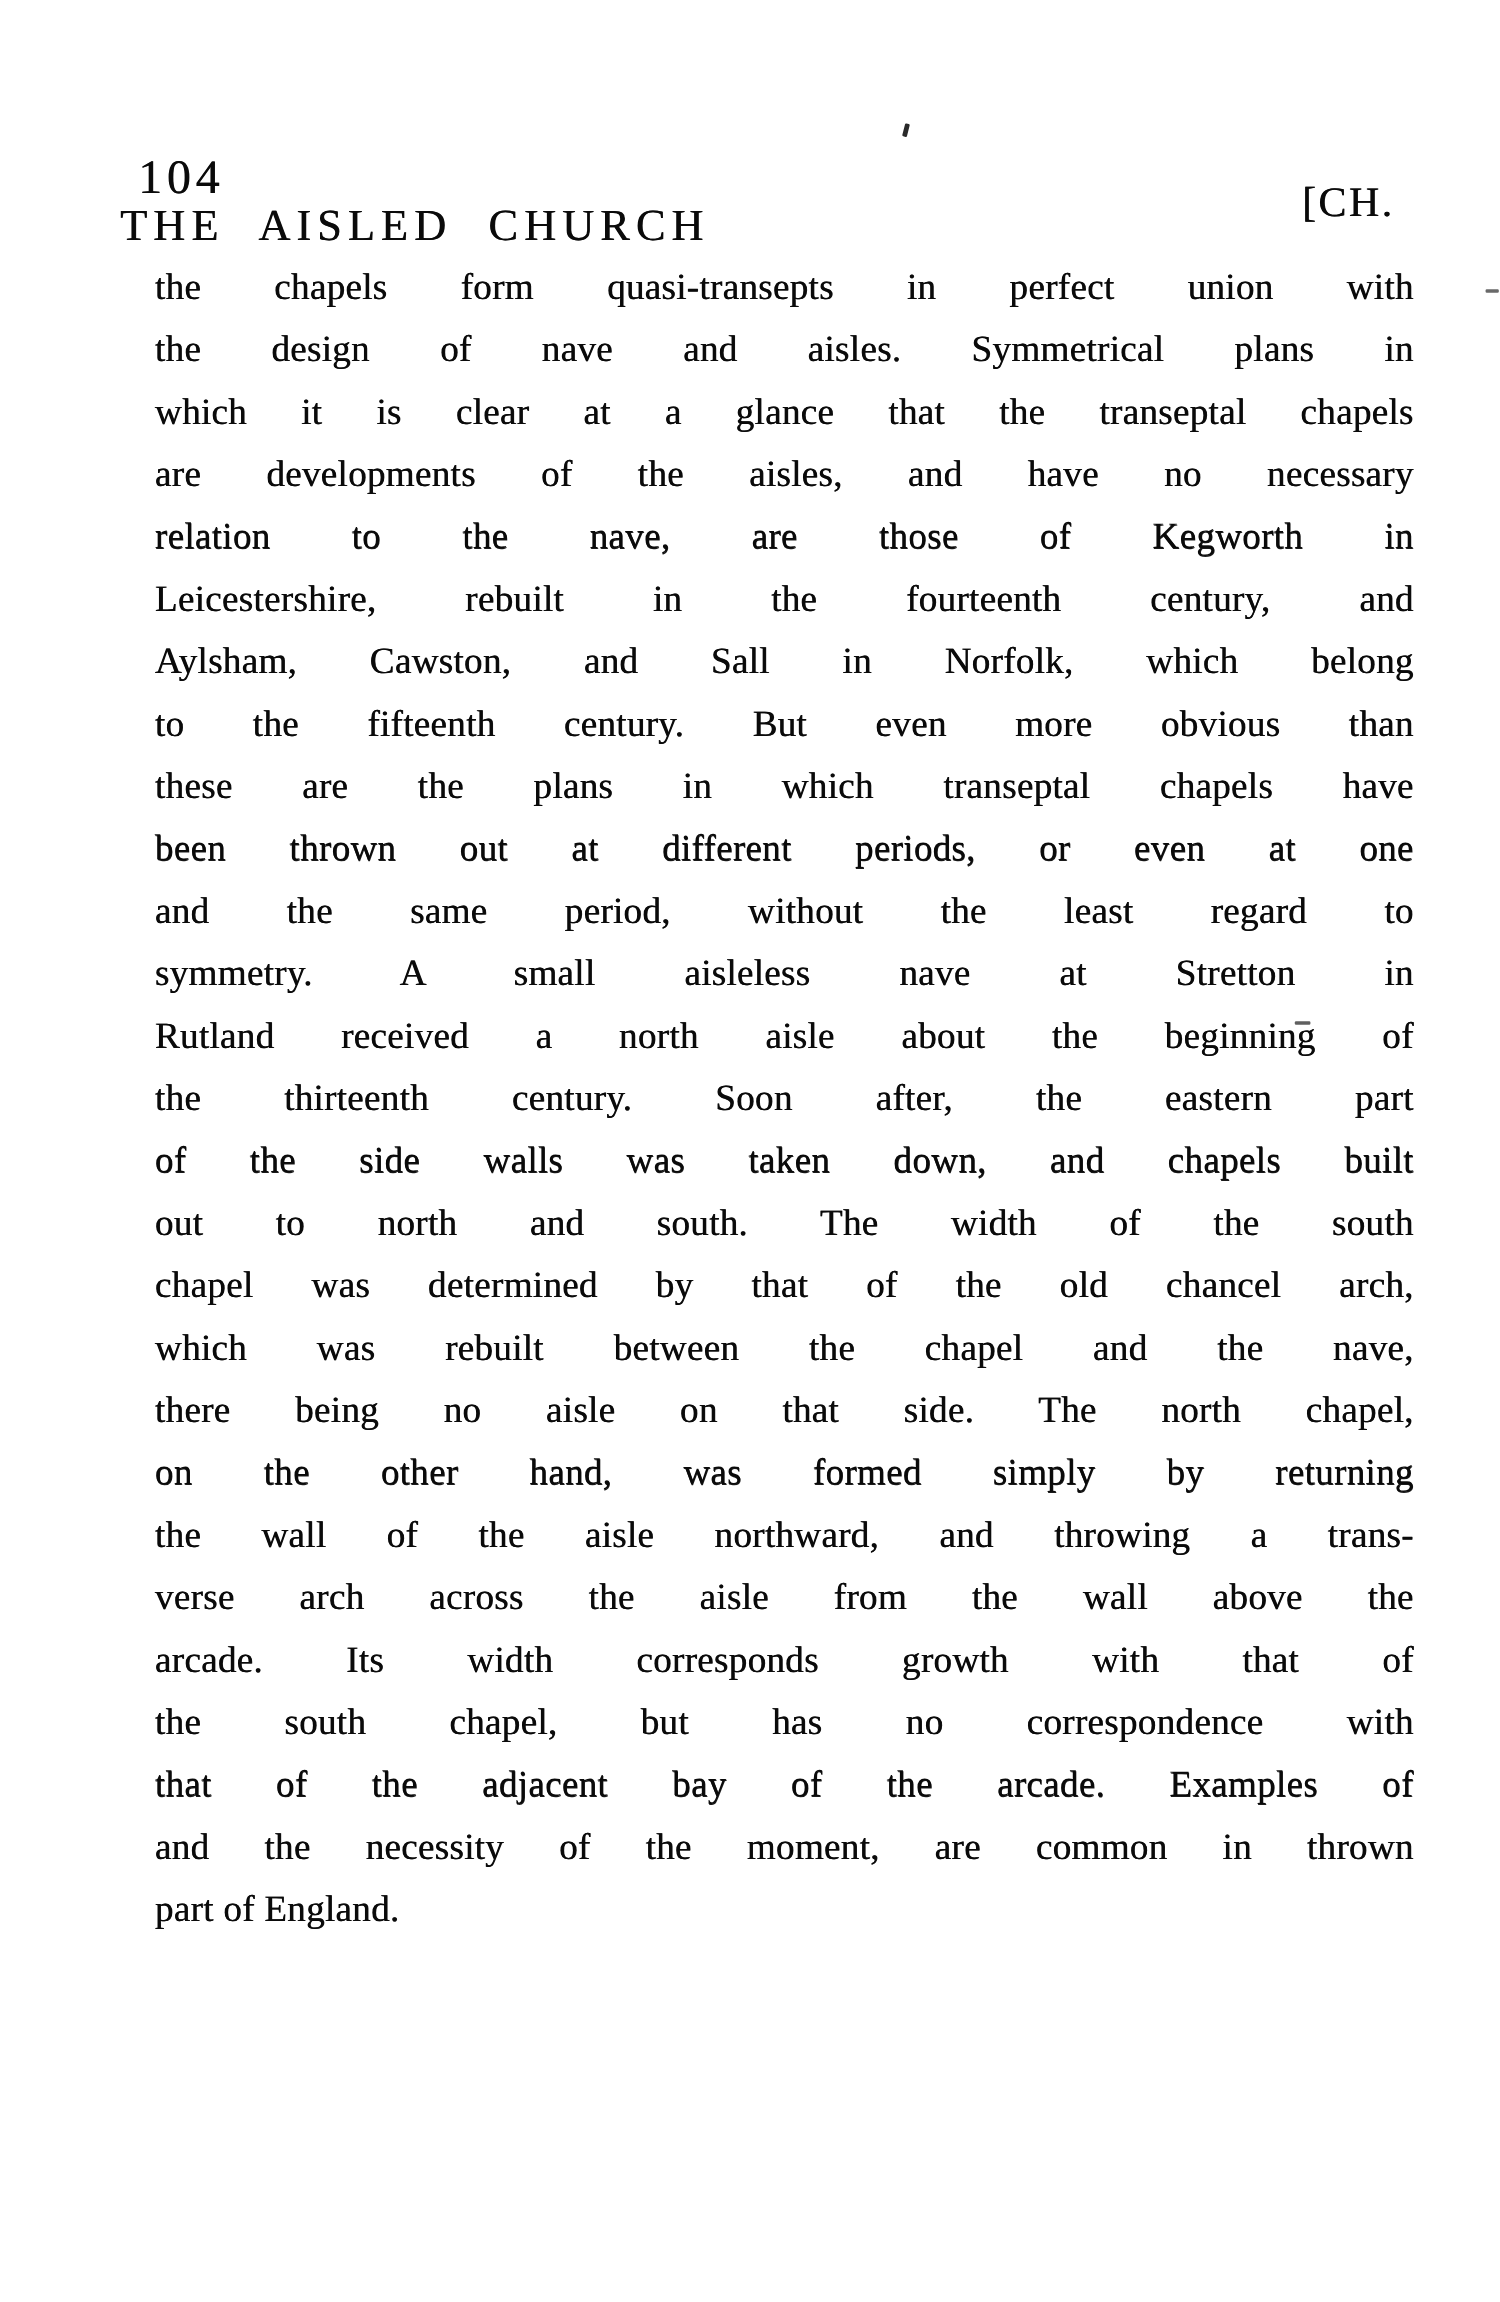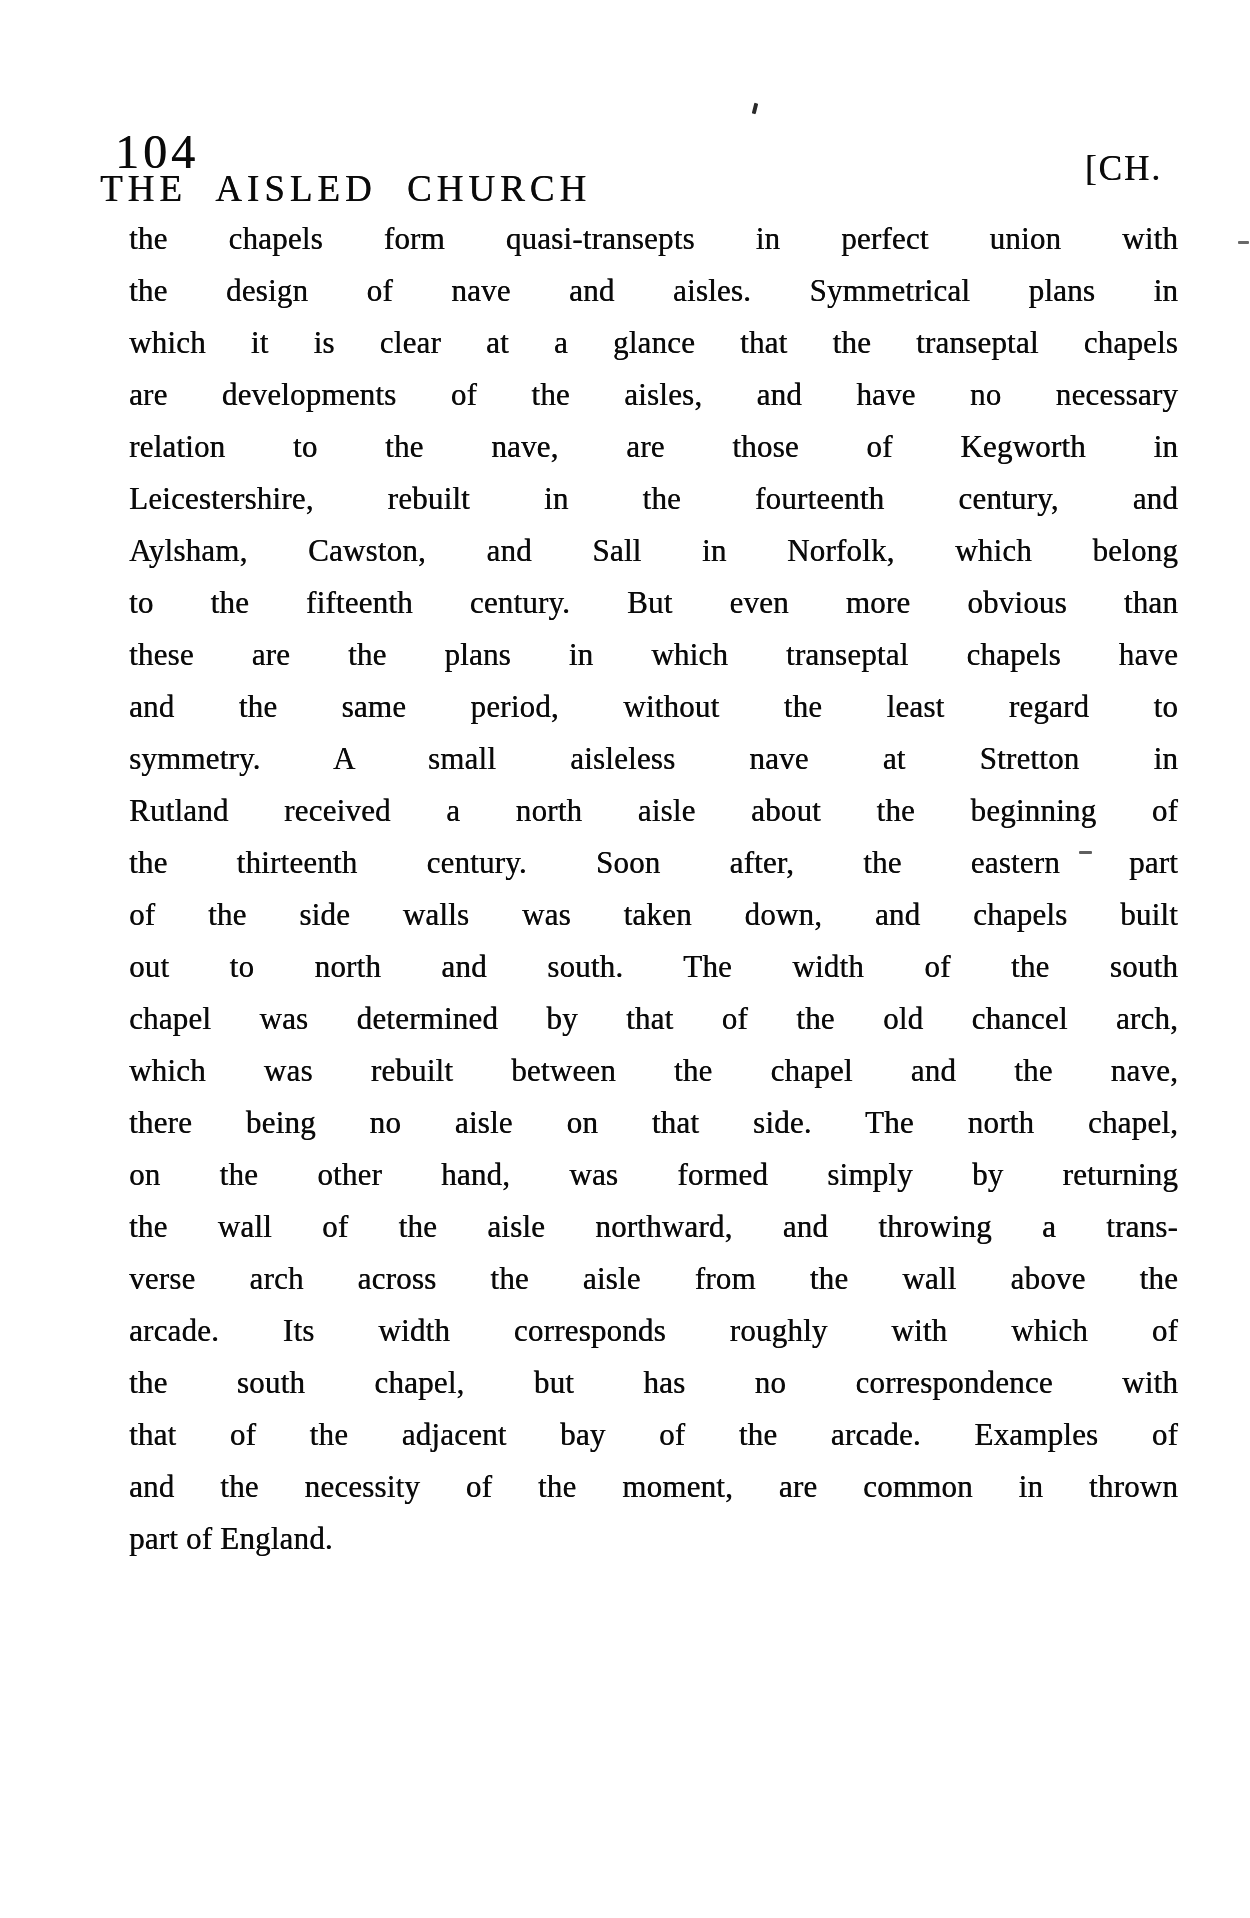--- a/index.html
+++ b/index.html
@@ -17,21 +17,21 @@
     position: absolute;
     top: 122px;
     left: 113px;
     width: 1049px;
     height: 46px;
   }
   .page-number {
     position: absolute;
     left: 2px;
     top: 2px;
-    font-size: 48px;
+    font-size: 40px;
     letter-spacing: 4px;
   }
   .running-title {
     position: absolute;
     left: -13px;
     top: 1px;
     width: 100%;
     text-align: left;
     font-size: 37px;
     letter-spacing: 5px;
@@ -87,33 +87,34 @@
   <div class="page-body">
     <div class="text-line">the chapels form quasi-transepts in perfect union with</div>
     <div class="text-line">the design of nave and aisles. Symmetrical plans in</div>
     <div class="text-line">which it is clear at a glance that the transeptal chapels</div>
     <div class="text-line">are developments of the aisles, and have no necessary</div>
     <div class="text-line">relation to the nave, are those of Kegworth in</div>
     <div class="text-line">Leicestershire, rebuilt in the fourteenth century, and</div>
     <div class="text-line">Aylsham, Cawston, and Sall in Norfolk, which belong</div>
     <div class="text-line">to the fifteenth century. But even more obvious than</div>
     <div class="text-line">these are the plans in which transeptal chapels have</div>
+    <div class="text-line">been thrown out at different periods, or even at one</div>
     <div class="text-line">and the same period, without the least regard to</div>
     <div class="text-line">symmetry. A small aisleless nave at Stretton in</div>
     <div class="text-line">Rutland received a north aisle about the beginning of</div>
     <div class="text-line">the thirteenth century. Soon after, the eastern part</div>
     <div class="text-line">of the side walls was taken down, and chapels built</div>
     <div class="text-line">out to north and south. The width of the south</div>
     <div class="text-line">chapel was determined by that of the old chancel arch,</div>
     <div class="text-line">which was rebuilt between the chapel and the nave,</div>
     <div class="text-line">there being no aisle on that side. The north chapel,</div>
     <div class="text-line">on the other hand, was formed simply by returning</div>
     <div class="text-line">the wall of the aisle northward, and throwing a trans-</div>
     <div class="text-line">verse arch across the aisle from the wall above the</div>
-    <div class="text-line">arcade. Its width corresponds roughly with which of</div>
+    <div class="text-line">arcade. Its width corresponds growth with that of</div>
     <div class="text-line">the south chapel, but has no correspondence with</div>
     <div class="text-line">that of the adjacent bay of the arcade. Examples of</div>
     <div class="text-line">and the necessity of the moment, are common in thrown</div>
     <div class="text-line last-line">part of England.</div>
   </div>
 
   <div class="speck speck-1"></div>
   <div class="speck speck-2"></div>
   <div class="speck speck-3"></div>
 

